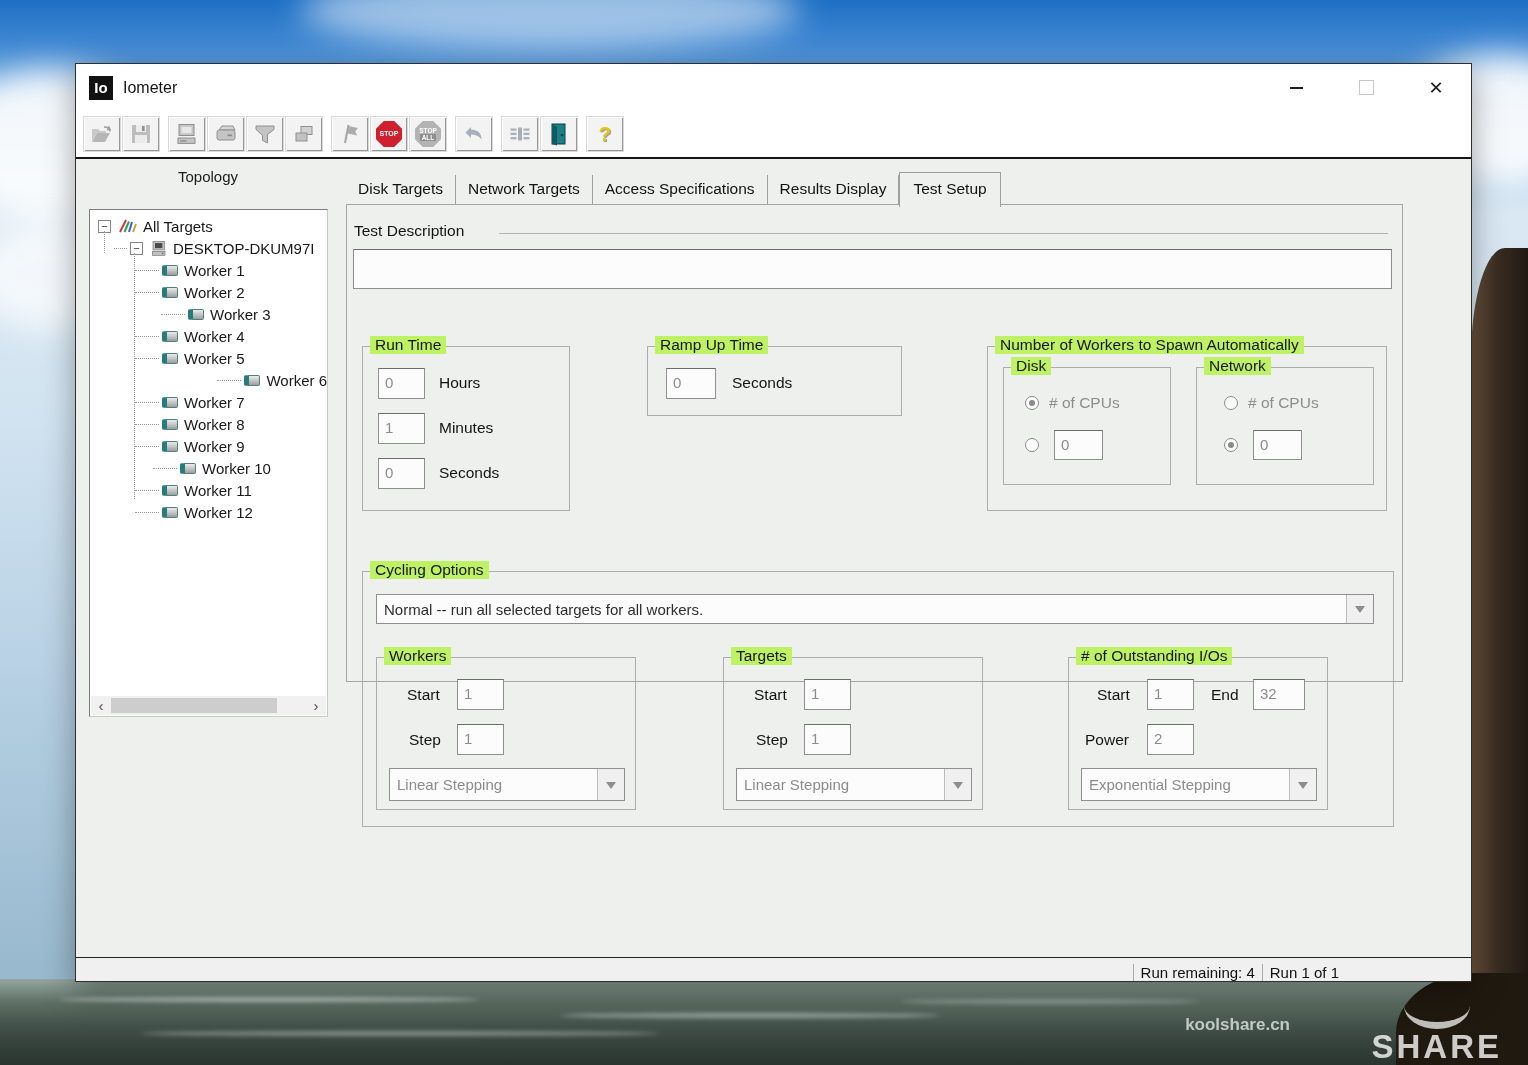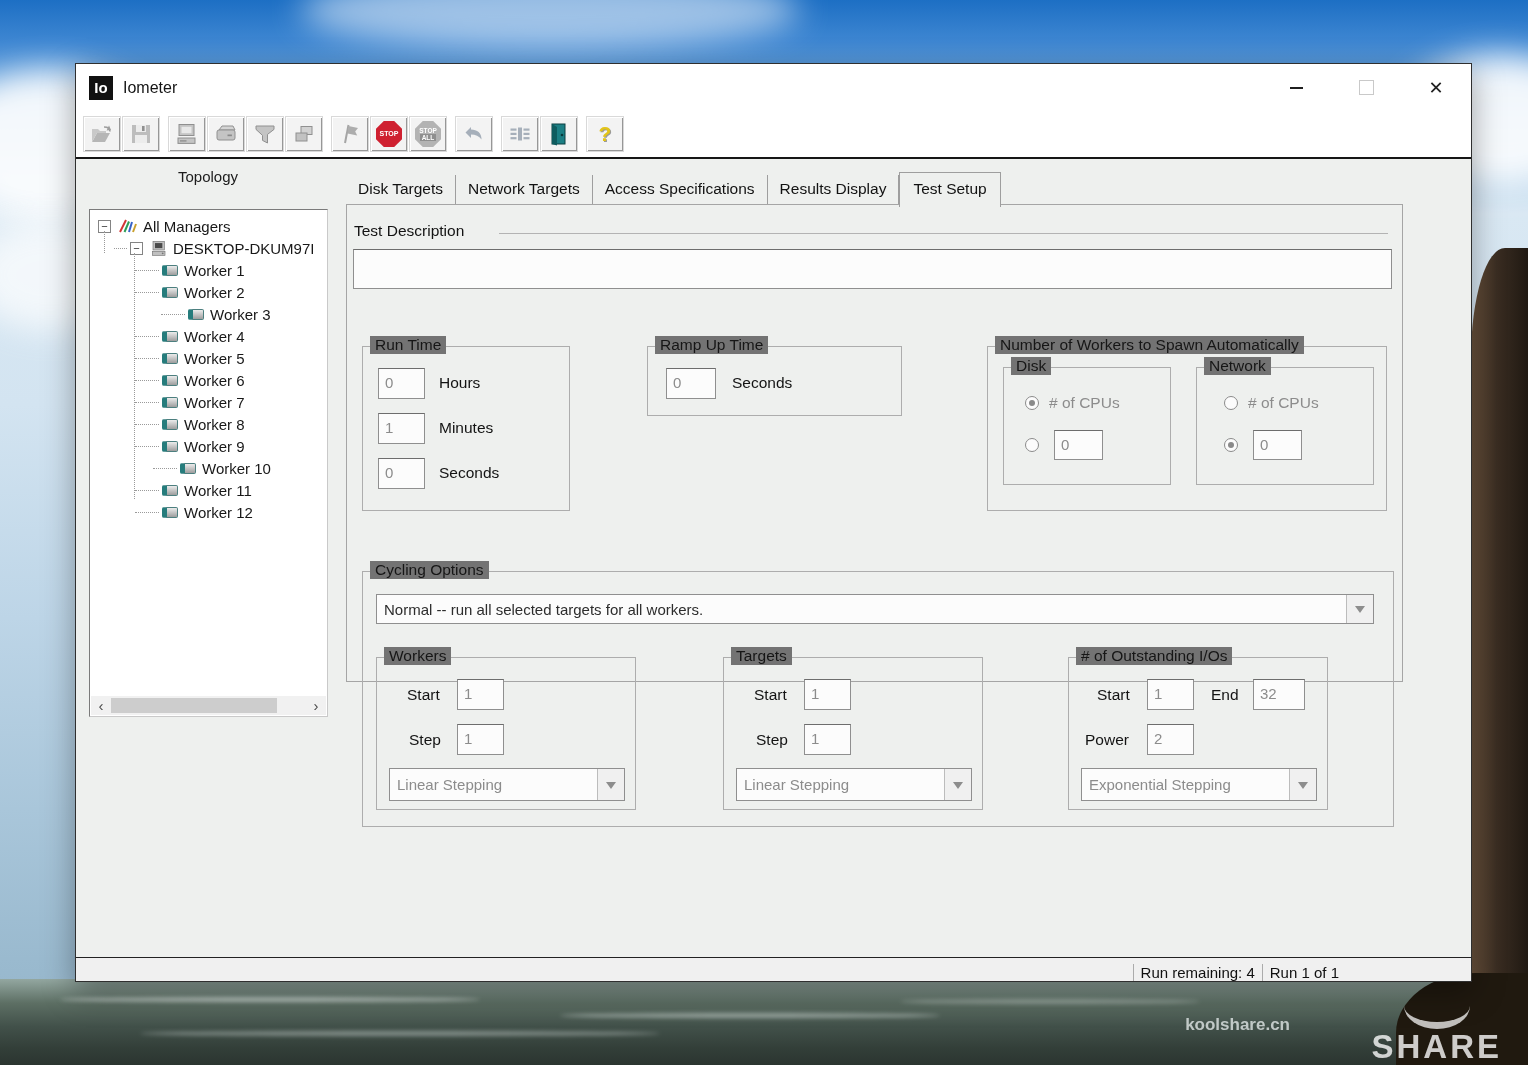--- a/index.html
+++ b/index.html
@@ -63,21 +63,21 @@
   .hscroll{position:absolute;left:1px;right:1px;bottom:1px;height:19px;background:#f1f1f1;display:flex;align-items:center;}
   .harr{width:20px;text-align:center;color:#4a4a4a;font-size:15px;line-height:17px;}
   .hthumb{width:166px;height:15px;background:#cdcdcd;}
   .hspace{flex:1;}
   
   .tabs{position:absolute;left:270px;top:13px;display:flex;align-items:flex-end;height:33px;}
   .tab{font-size:15.5px;color:#121212;padding:5px 12px 7px;border-right:1px solid #9e9e9e;}
   .tab.active{background:#eef0ee;border:1px solid #9e9e9e;border-bottom:none;padding:7px 13px 9px;margin-bottom:-2px;position:relative;z-index:3;}
   .pane{position:absolute;left:270px;top:45px;width:1057px;height:478px;border:1px solid #a5a5a5;box-sizing:border-box;}
   .grp{position:absolute;border:1px solid #adadad;box-sizing:border-box;}
-  .glabel{position:absolute;top:-11px;left:7px;background:#737373;padding:0 5px;font-size:15.5px;color:#161616;white-space:nowrap;}
+  .glabel{position:absolute;top:-11px;left:7px;background:#bef264;padding:0 5px;font-size:15.5px;color:#161616;white-space:nowrap;}
   .flabel{position:absolute;font-size:15.5px;color:#131313;white-space:nowrap;}
   .field{position:absolute;background:#fcfcfc;border:1px solid #8f8f8f;border-top-color:#6d6d6d;box-sizing:border-box;
     font-size:15px;color:#8c8c8c;padding:5px 6px;overflow:hidden;white-space:nowrap;}
   .combo{position:absolute;border:1px solid #8f8f8f;background:#fcfcfc;display:flex;box-sizing:border-box;}
   .cval{flex:1;font-size:15px;color:#8c8c8c;padding:0 7px;display:flex;align-items:center;white-space:nowrap;overflow:hidden;}
   .combo.enabled .cval{color:#2d2d2d;}
   .cbtn{width:26px;flex:none;background:#f0f0f0;border-left:1px solid #bcbcbc;display:flex;align-items:center;justify-content:center;}
   .carat{width:0;height:0;border:5px solid transparent;border-top:7px solid #8d8d8d;margin-top:6px;}
   .radio{position:absolute;width:14px;height:14px;border:1px solid #8b8b8b;border-radius:50%;background:#fcfcfc;box-sizing:border-box;}
   .radio.sel::after{content:"";position:absolute;left:3px;top:3px;width:6px;height:6px;border-radius:50%;background:#8a8a8a;}
@@ -225,21 +225,21 @@
         <div class="vdot" style="left:14px;top:21px;height:22px;"></div>
         <div class="vdot" style="left:44px;top:43px;height:246px;"></div>
         <div class="trow" style="padding-left:8px;">
           <span class="expander">−</span>
           <svg width="20" height="16" viewBox="0 0 20 16" style="margin-right:5px;flex:none;">
               <path d="M2 14L8 2" stroke="#d23535" stroke-width="2"></path>
               <path d="M6.5 14L11 3.5" stroke="#2d9e56" stroke-width="2"></path>
               <path d="M11 14L14 4" stroke="#3763c8" stroke-width="2"></path>
               <path d="M15 14L18 6" stroke="#c9a02c" stroke-width="2"></path>
             </svg>
-          <span>All Managers</span>
+          <span>All Targets</span>
         </div>
         <div class="trow" style="padding-left:24px;">
           <span class="stub"></span>
           <span class="expander">−</span>
           <svg width="18" height="16" viewBox="0 0 24 24" style="margin-right:5px;flex:none;">
               <rect x="3" y="2" width="17" height="13" fill="#c0c0c0" stroke="#777"></rect>
               <rect x="6" y="4.6" width="11" height="7.6" fill="#4a4a4a"></rect>
               <rect x="2" y="17" width="19" height="6" fill="#c0c0c0" stroke="#777"></rect>
               <circle cx="17.5" cy="20" r="1.4" fill="#777"></circle>
             </svg>
@@ -263,21 +263,21 @@
         <div class="trow" style="padding-left:45px;">
             <span class="stub" style="width:24px;"></span>
             <span class="wicon"></span>
             <span>Worker 4</span>
           </div>
         <div class="trow" style="padding-left:45px;">
             <span class="stub" style="width:24px;"></span>
             <span class="wicon"></span>
             <span>Worker 5</span>
           </div>
-        <div class="trow" style="padding-left:45px;">
+        <div class="trow" style="padding-left:45px;justify-content:flex-end;">
             <span class="stub" style="width:24px;"></span>
             <span class="wicon"></span>
             <span>Worker 6</span>
           </div>
         <div class="trow" style="padding-left:45px;">
             <span class="stub" style="width:24px;"></span>
             <span class="wicon"></span>
             <span>Worker 7</span>
           </div>
         <div class="trow" style="padding-left:45px;">

